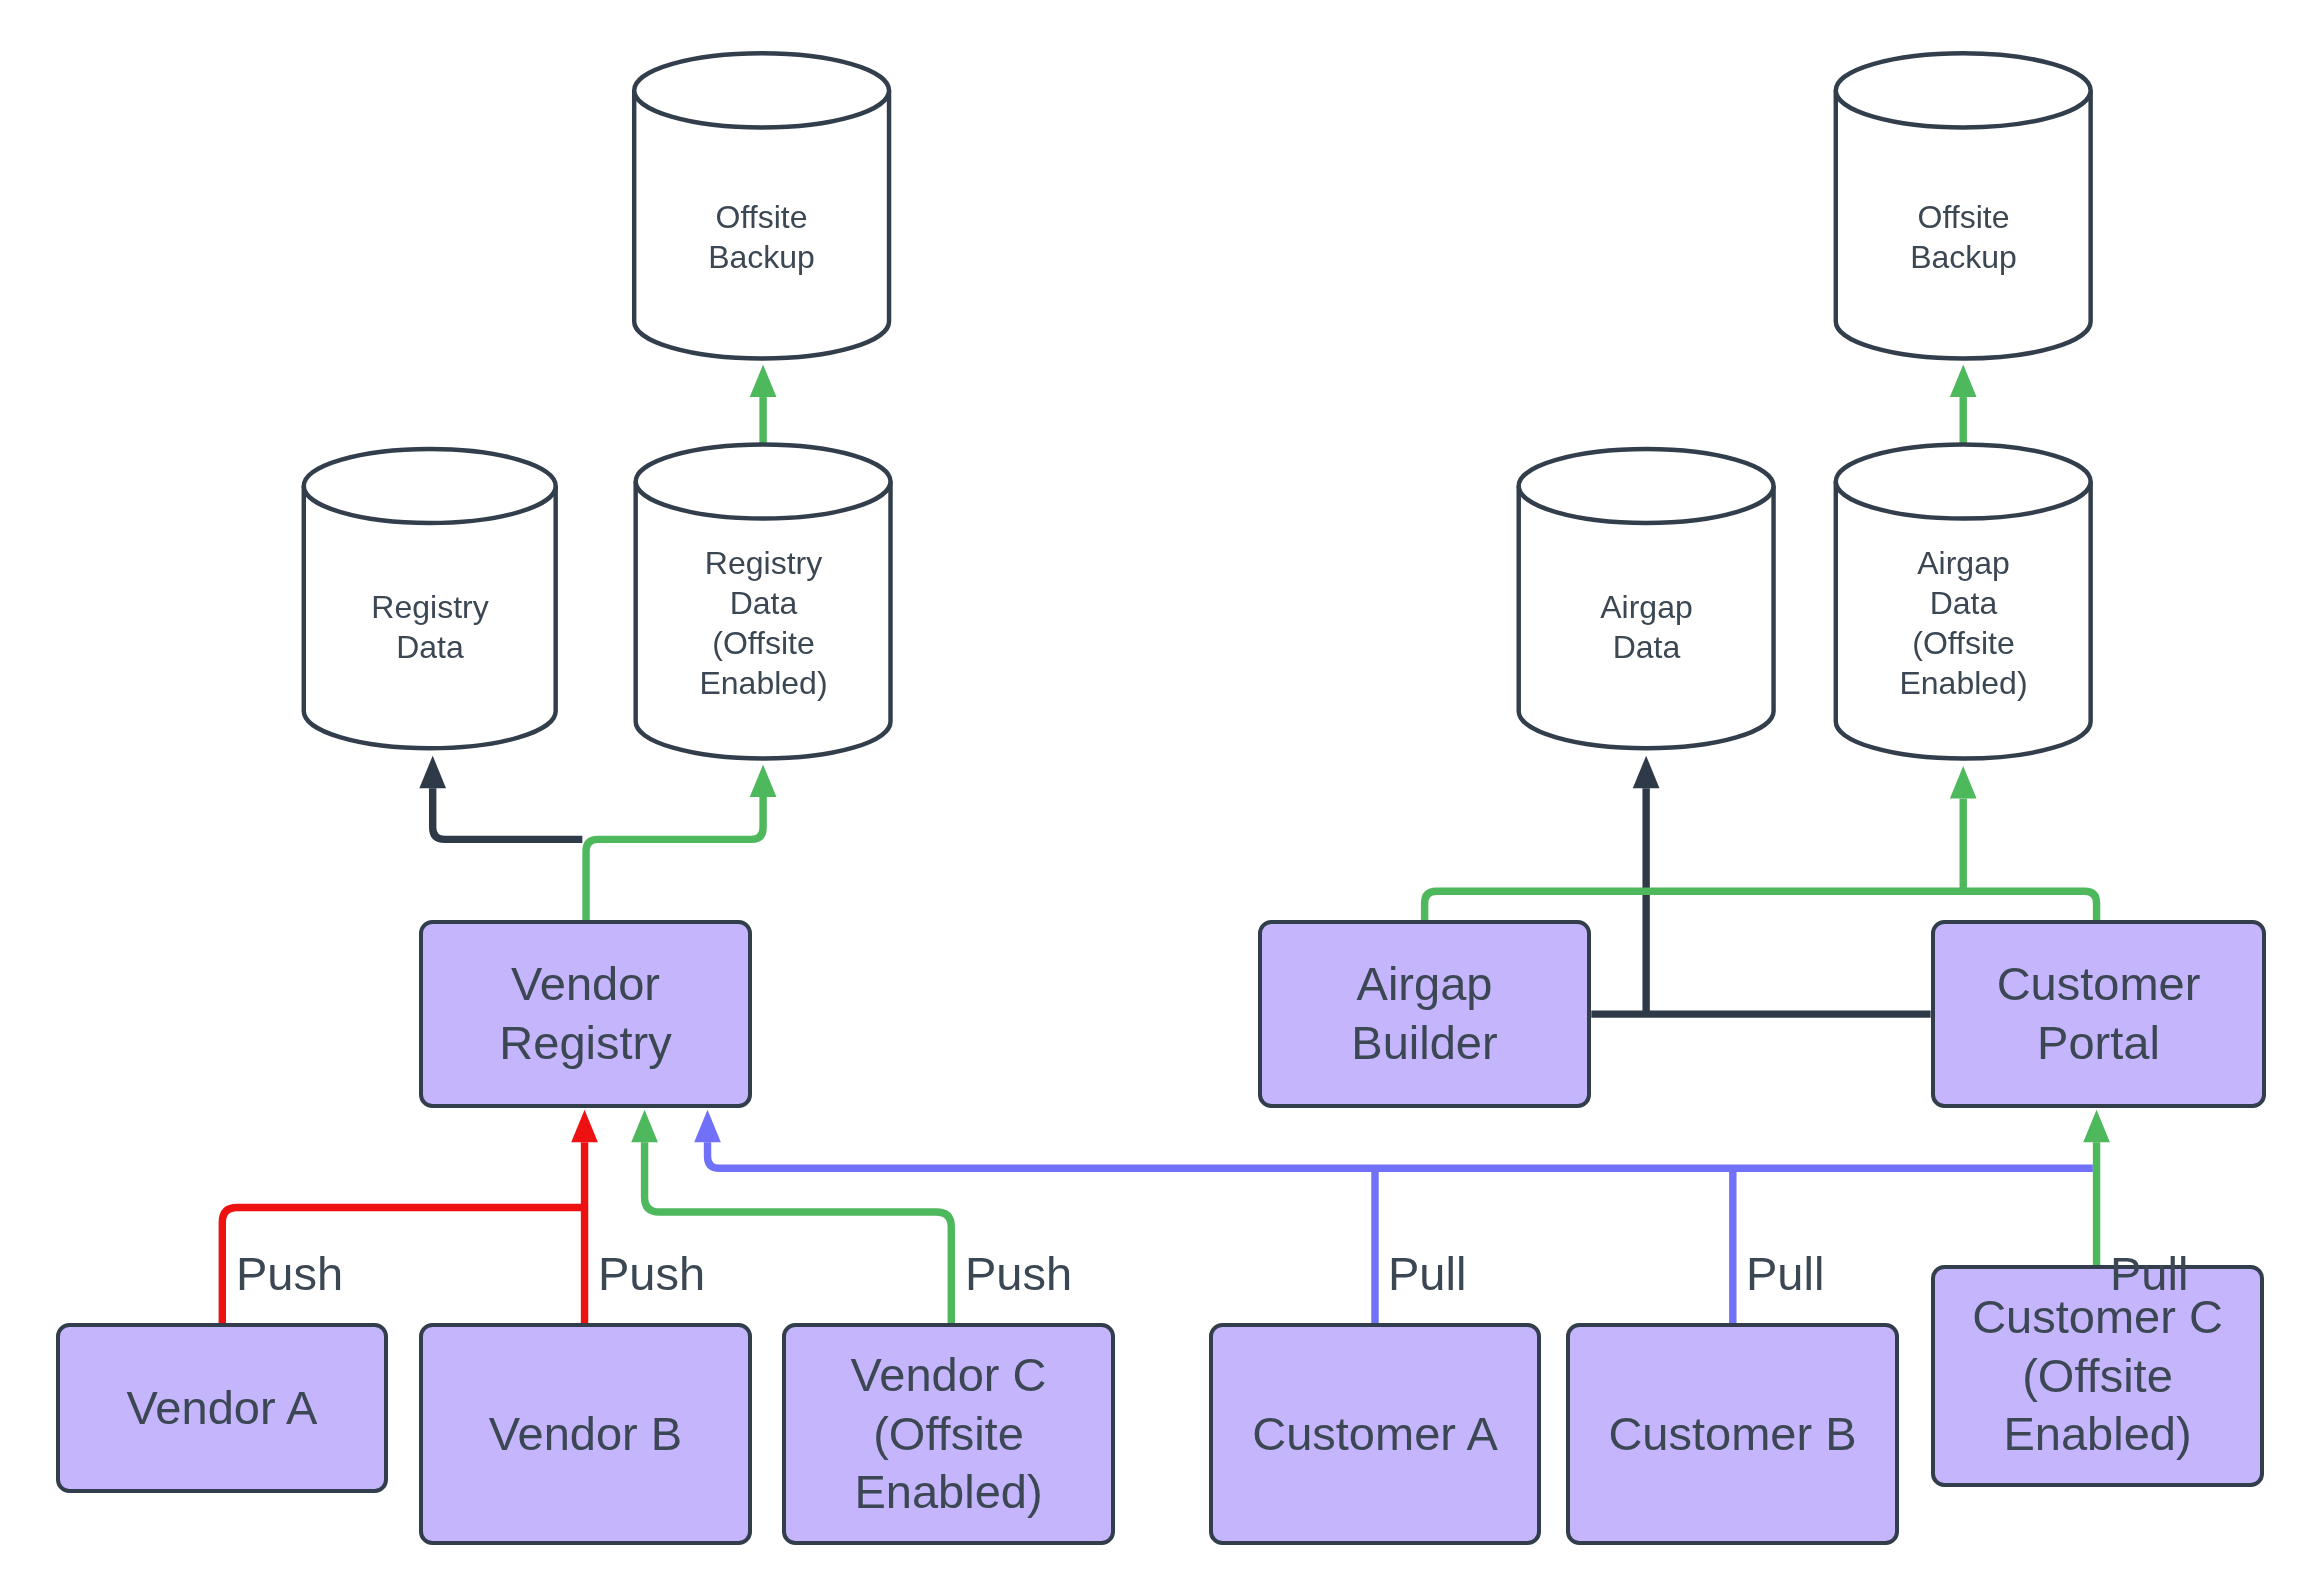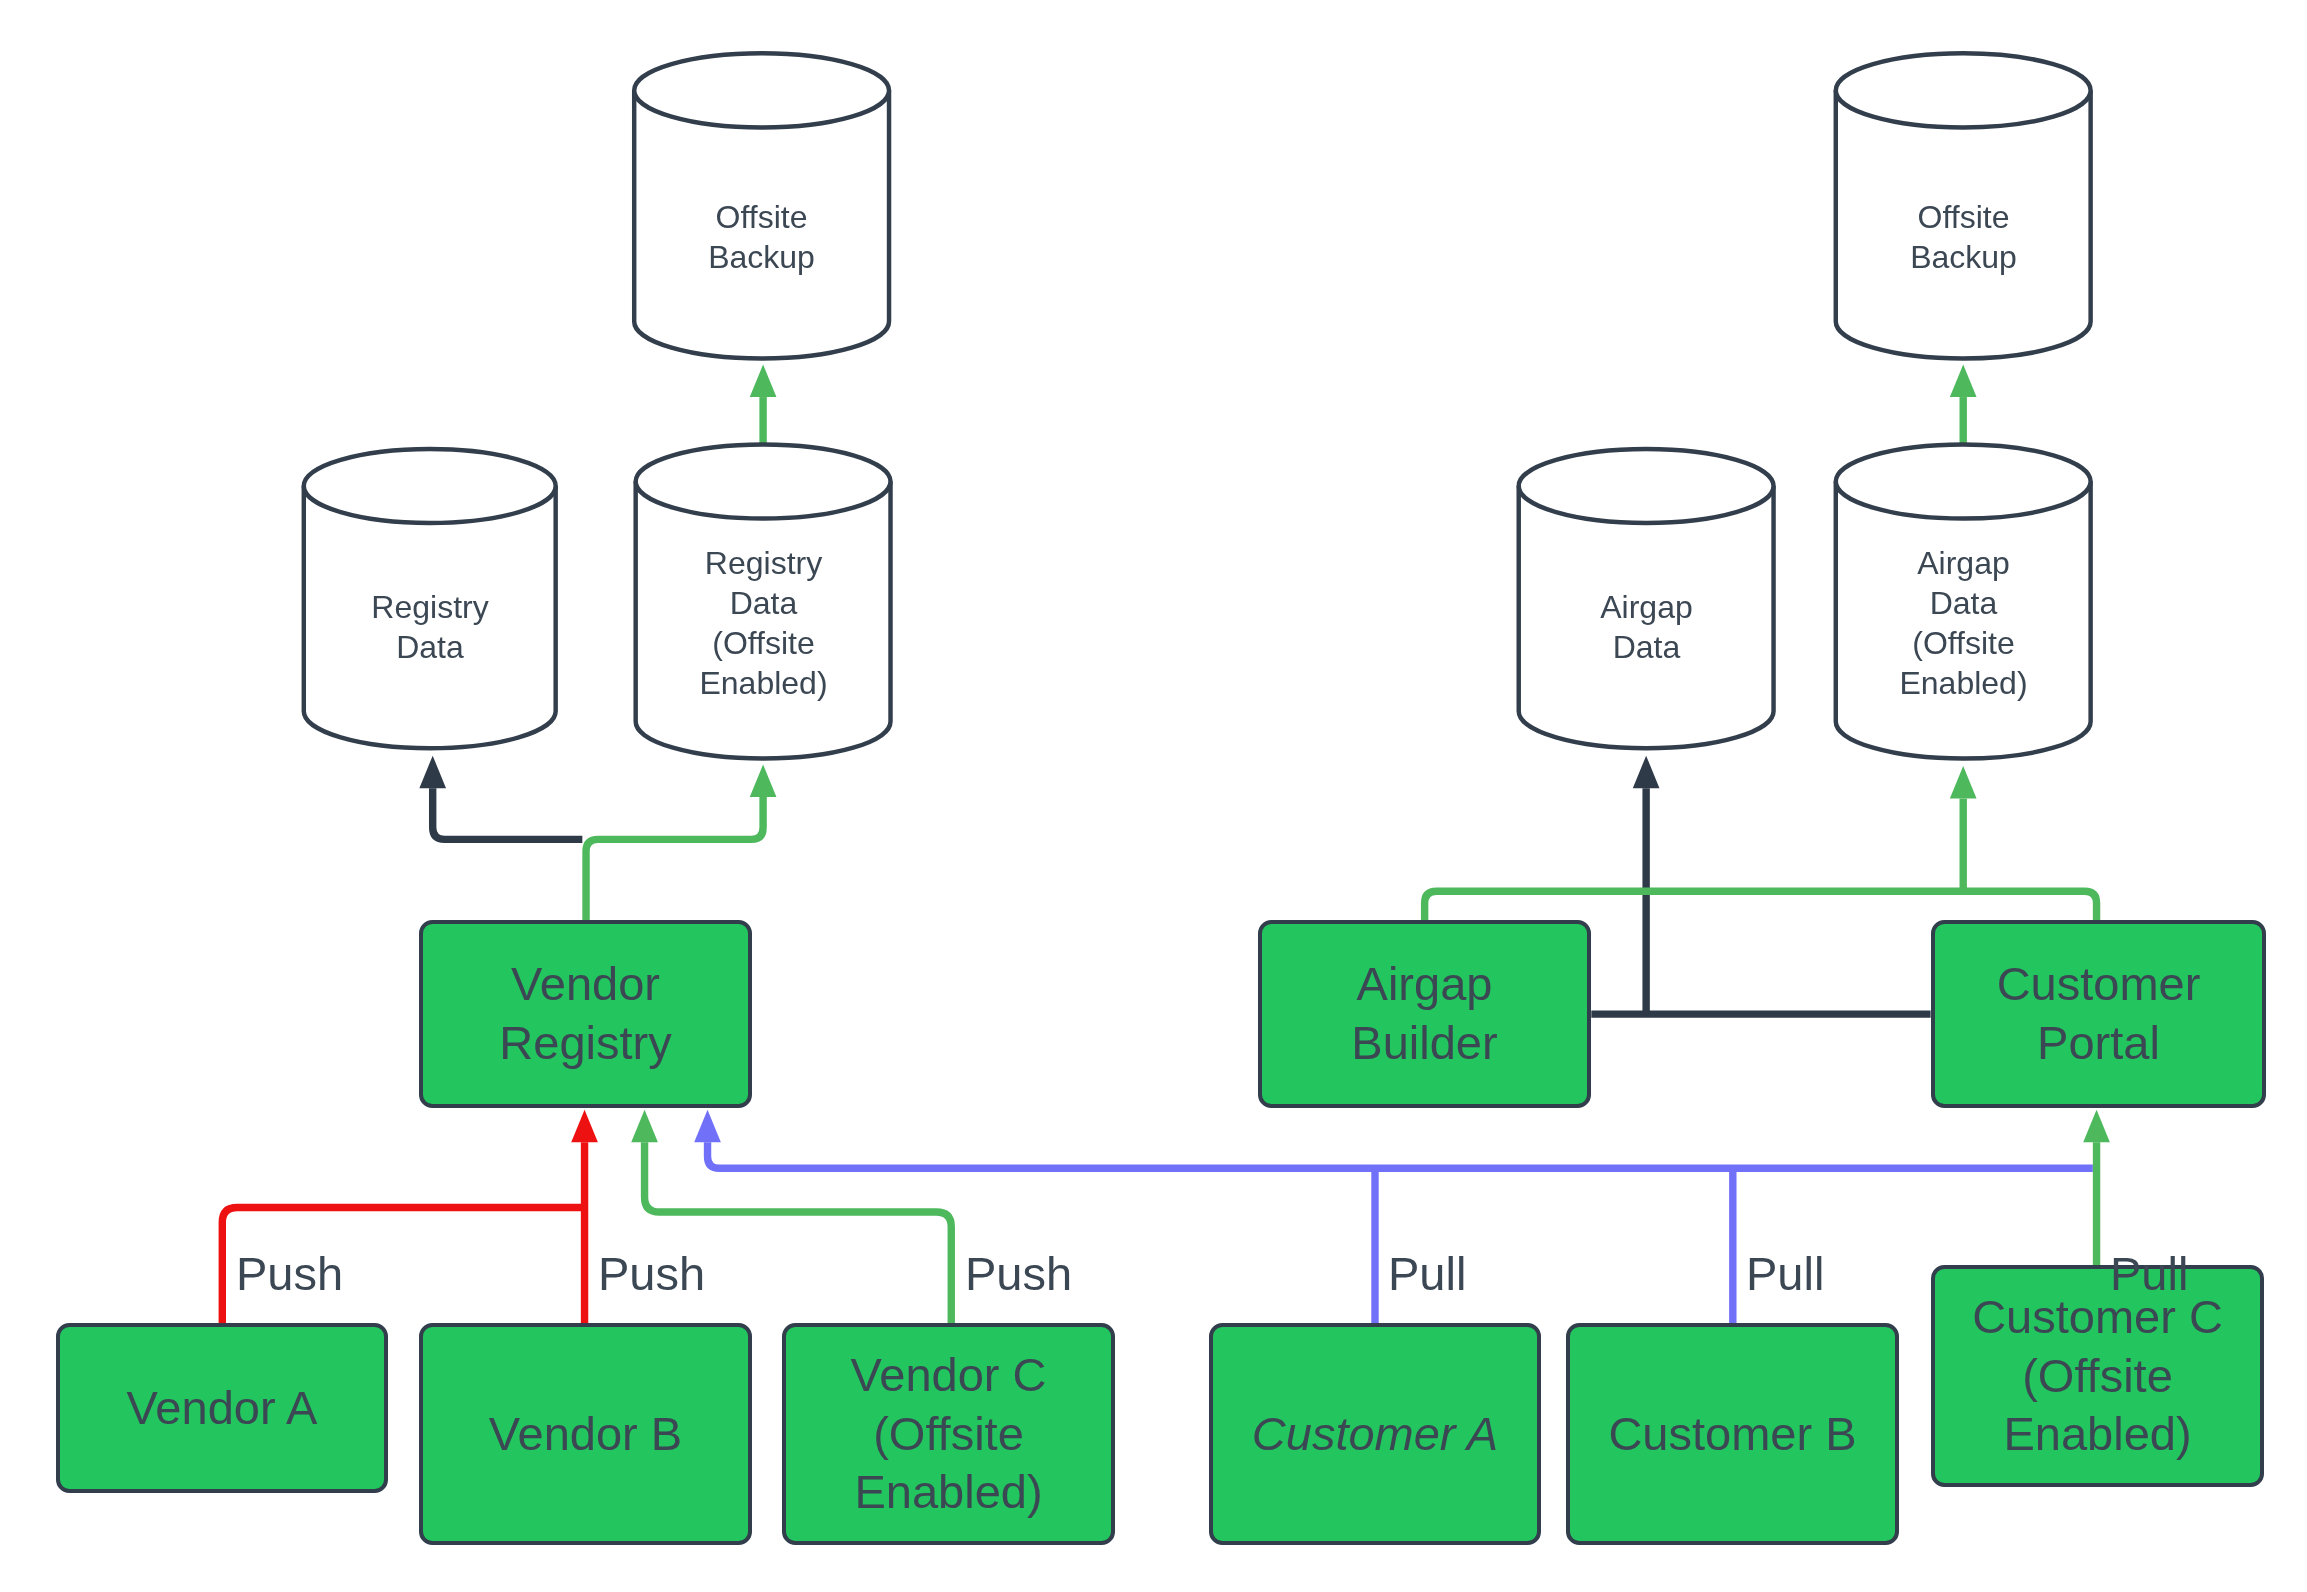--- a/index.html
+++ b/index.html
@@ -14,21 +14,21 @@
   #edge-layer {
     position: absolute;
     left: 0; top: 0;
     width: 2307px; height: 1592px;
   }
   .edge { fill: none; stroke-width: 10; }
   .cyl-shape { fill: #ffffff; stroke: var(--node-border, #323e4c); stroke-width: 6; }
   .node-box {
     position: absolute;
     box-sizing: border-box;
-    background: #22c55e;
+    background: #c4b5fd;
     border: 4.4px solid var(--node-border, #323e4c);
     border-radius: 13.3px;
     display: flex;
     align-items: center;
     justify-content: center;
     text-align: center;
     white-space: pre-line;
     color: var(--text, #3c4754);
     font-size: 47px;
     line-height: 1.25;
@@ -144,21 +144,21 @@
   <div class="node-box" style="left:1258px; top:920px; width:333px; height:188px;">Airgap
 Builder</div>
   <div class="node-box" style="left:1931px; top:920px; width:335px; height:188px;">Customer
 Portal</div>
 
   <div class="node-box" style="left:56px; top:1323px; width:332px; height:170px;">Vendor A</div>
   <div class="node-box" style="left:419px; top:1323px; width:333px; height:222px;text-align:right;">Vendor B</div>
   <div class="node-box" style="left:782px; top:1323px; width:333px; height:222px;">Vendor C
 (Offsite
 Enabled)</div>
-  <div class="node-box" style="left:1209px; top:1323px; width:332px; height:222px;font-style:italic;">Customer A</div>
+  <div class="node-box" style="left:1209px; top:1323px; width:332px; height:222px;">Customer A</div>
   <div class="node-box" style="left:1566px; top:1323px; width:333px; height:222px;">Customer B</div>
   <div class="node-box" style="left:1931px; top:1265px; width:333px; height:222px;">Customer C
 (Offsite
 Enabled)</div>
 
   <div class="edge-label" style="left:236px; top:1248px;">Push</div>
   <div class="edge-label" style="left:598px; top:1248px;">Push</div>
   <div class="edge-label" style="left:965px; top:1248px;">Push</div>
   <div class="edge-label" style="left:1388px; top:1248px;">Pull</div>
   <div class="edge-label" style="left:1746px; top:1248px;">Pull</div>

